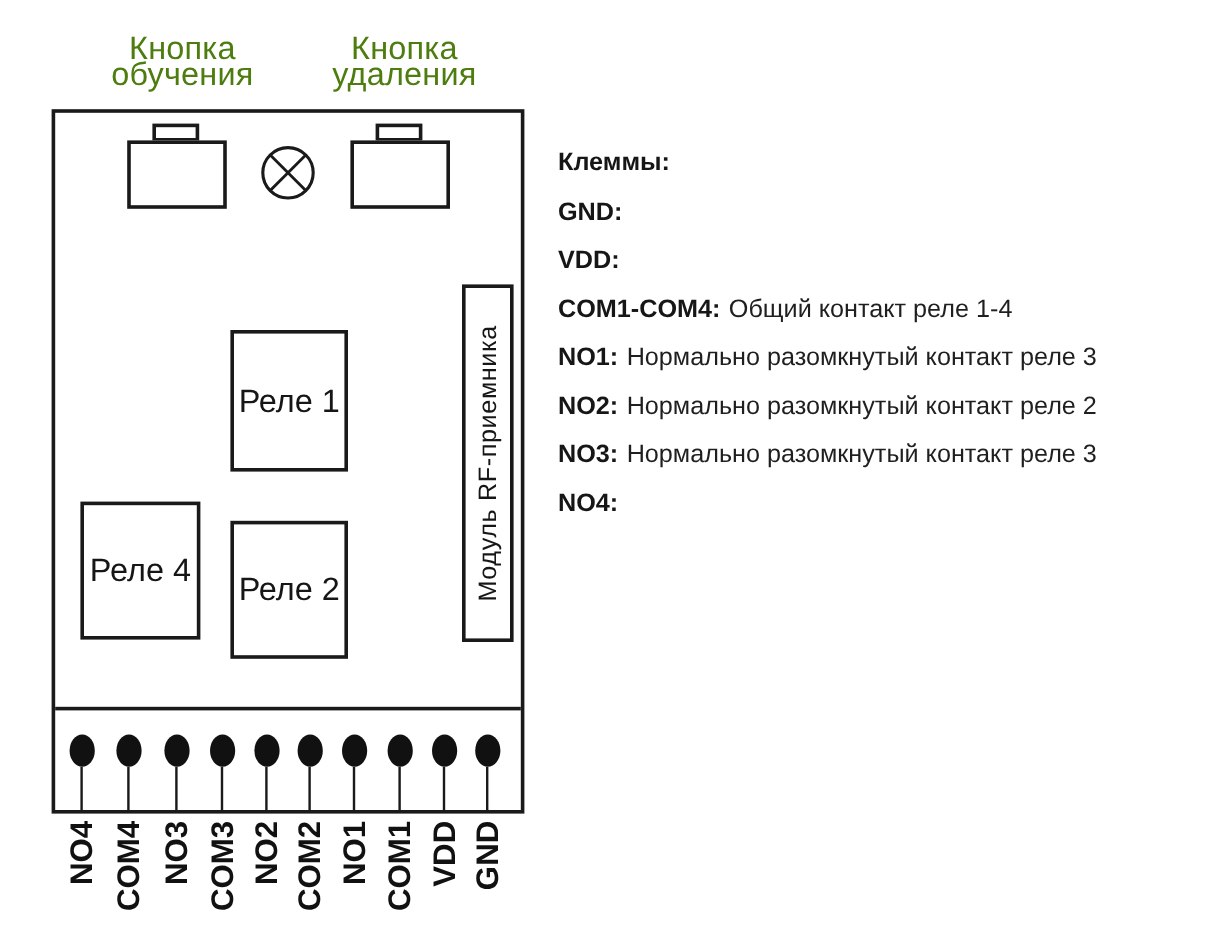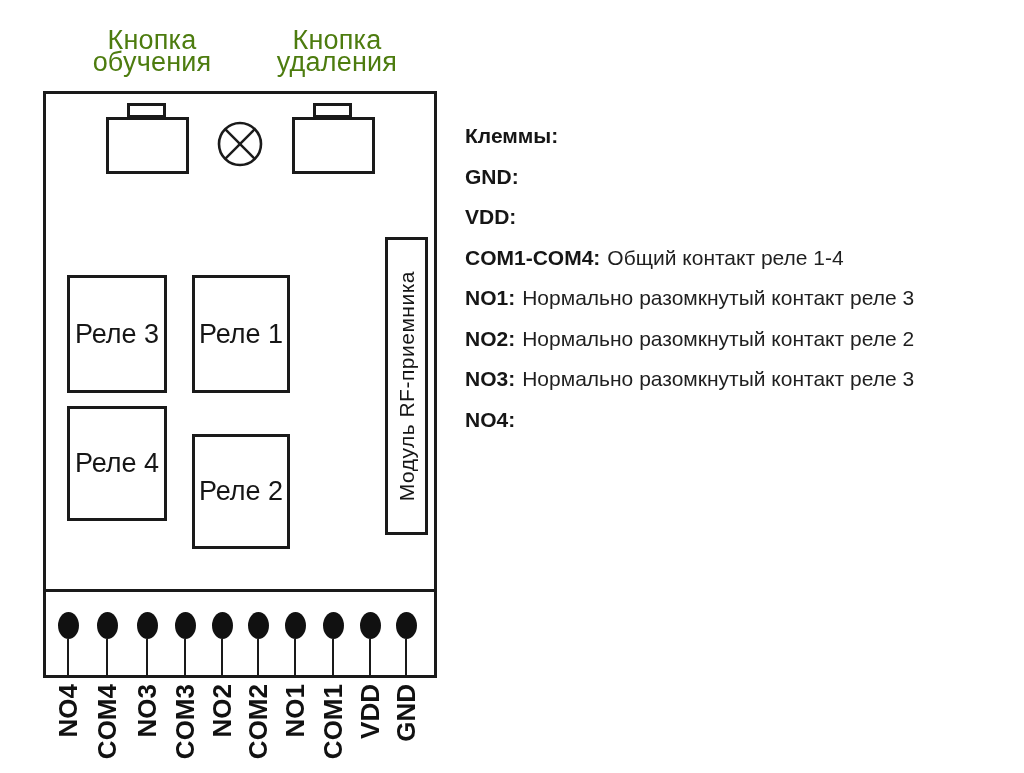--- a/index.html
+++ b/index.html
@@ -60,21 +60,21 @@
     background: #ffffff;
     display: flex;
     align-items: center;
     justify-content: center;
     font-size: 27px;
     color: #161616;
     white-space: nowrap;
   }
   .relay-3 { left: 21px;  top: 181px; width: 100px; height: 118px; }
   .relay-1 { left: 146px; top: 181px; width: 98px;  height: 118px; }
-  .relay-4 { left: 21px;  top: 312px; width: 100px; height: 115px; justify-content: center; }
+  .relay-4 { left: 21px;  top: 324px; width: 100px; height: 115px; justify-content: center; }
   .relay-2 { left: 146px; top: 340px; width: 98px;  height: 115px; }
 
   .rf-module {
     left: 339px; top: 143px;
     width: 43px; height: 298px;
     border: 3px solid #1a1a1a;
     background: #ffffff;
     display: flex;
     align-items: center;
     justify-content: center;
@@ -163,23 +163,20 @@
 
     <svg class="lamp" viewBox="0 0 48 48" width="48" height="48">
       <circle cx="24" cy="24" r="21" fill="none" stroke="#1a1a1a" stroke-width="2.6"></circle>
       <line x1="9.2" y1="9.2" x2="38.8" y2="38.8" stroke="#1a1a1a" stroke-width="2.4"></line>
       <line x1="38.8" y1="9.2" x2="9.2" y2="38.8" stroke="#1a1a1a" stroke-width="2.4"></line>
     </svg>
 
     <div class="tab tab-right"></div>
     <div class="push-btn btn-right"></div>
 
-    <div class="relay relay-3">
-      <span>Реле 3</span>
-    </div>
     <div class="relay relay-1">
       <span>Реле 1</span>
     </div>
     <div class="relay relay-4">
       <span>Реле 4</span>
     </div>
     <div class="relay relay-2">
       <span>Реле 2</span>
     </div>
 

